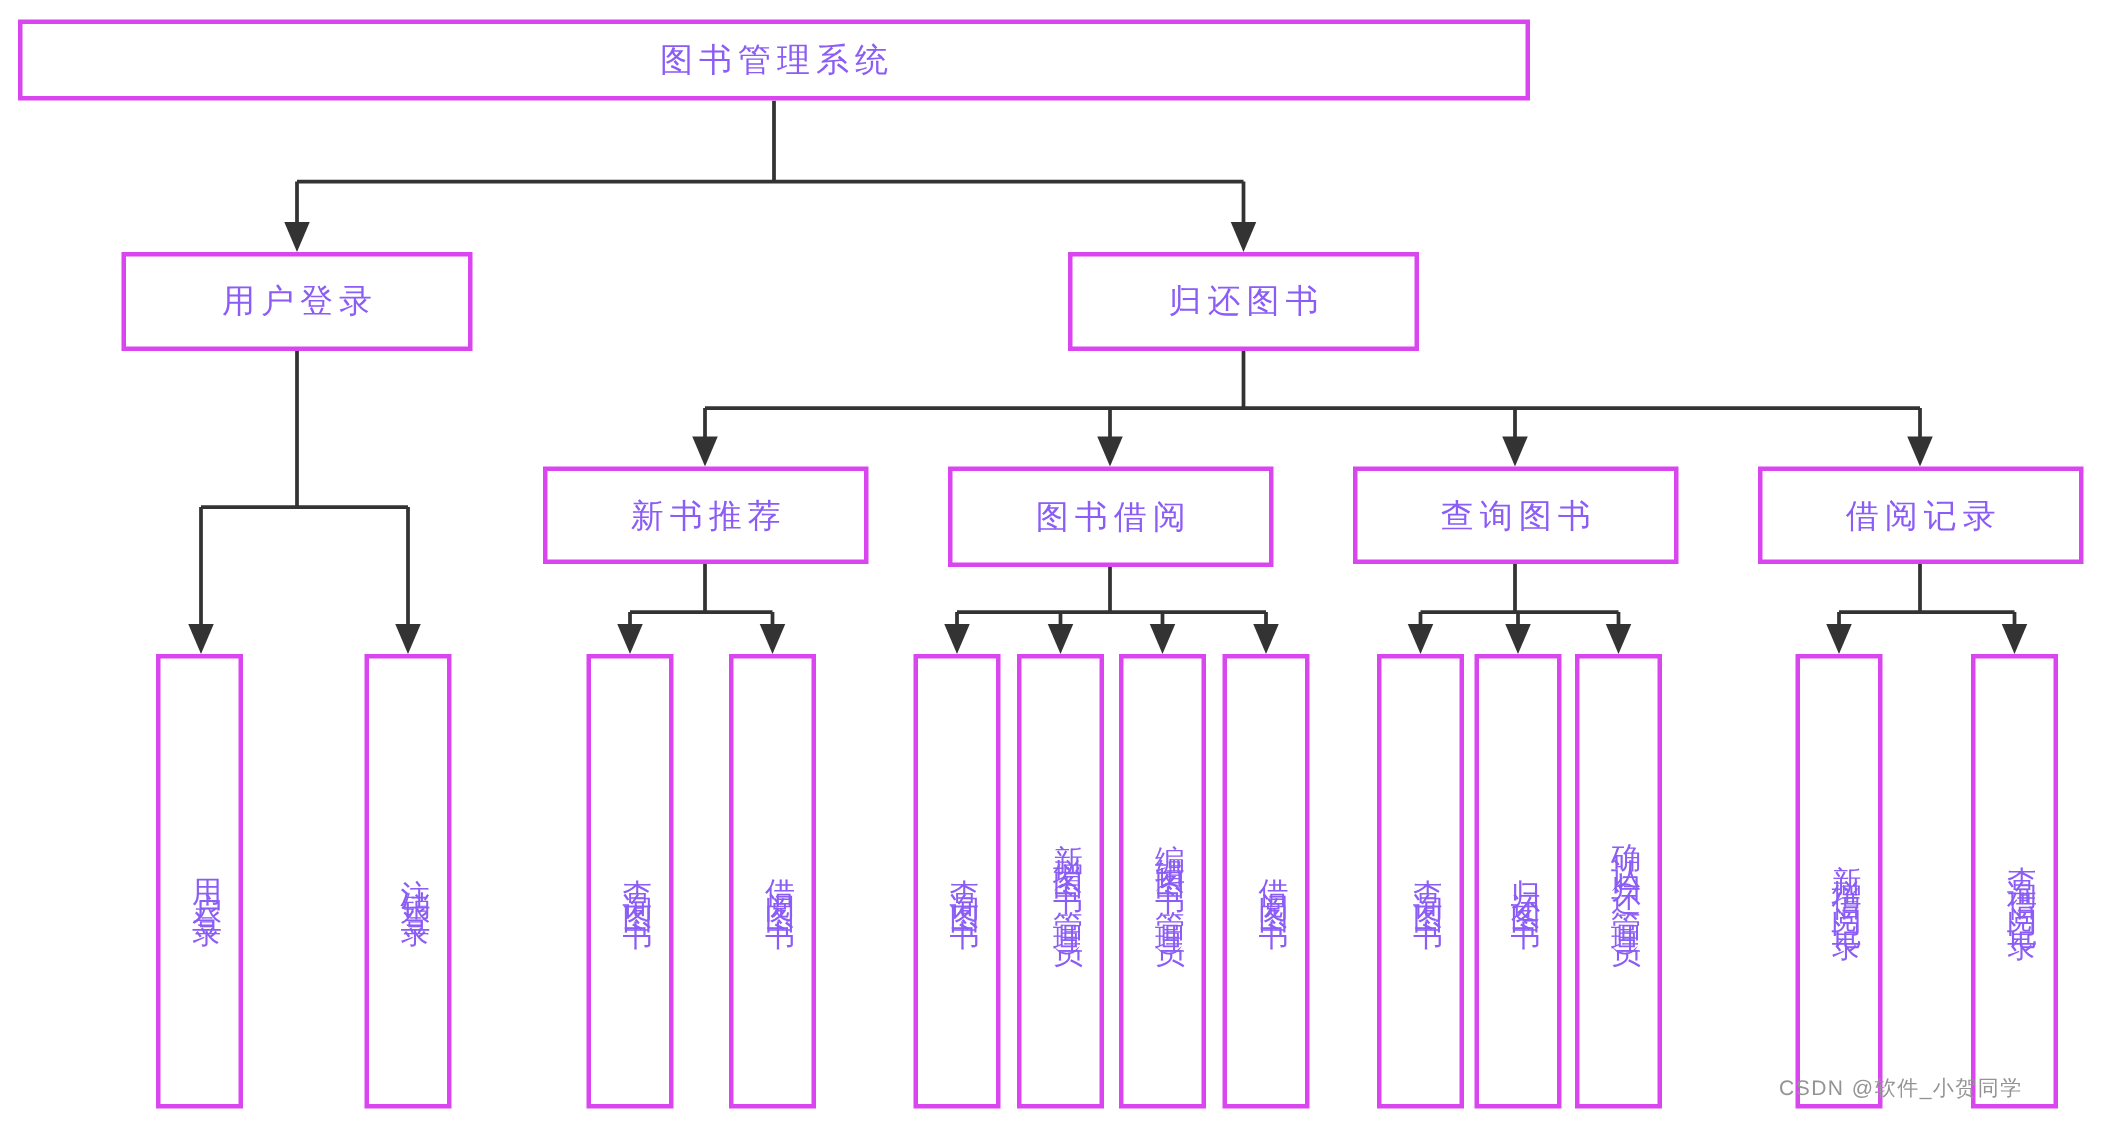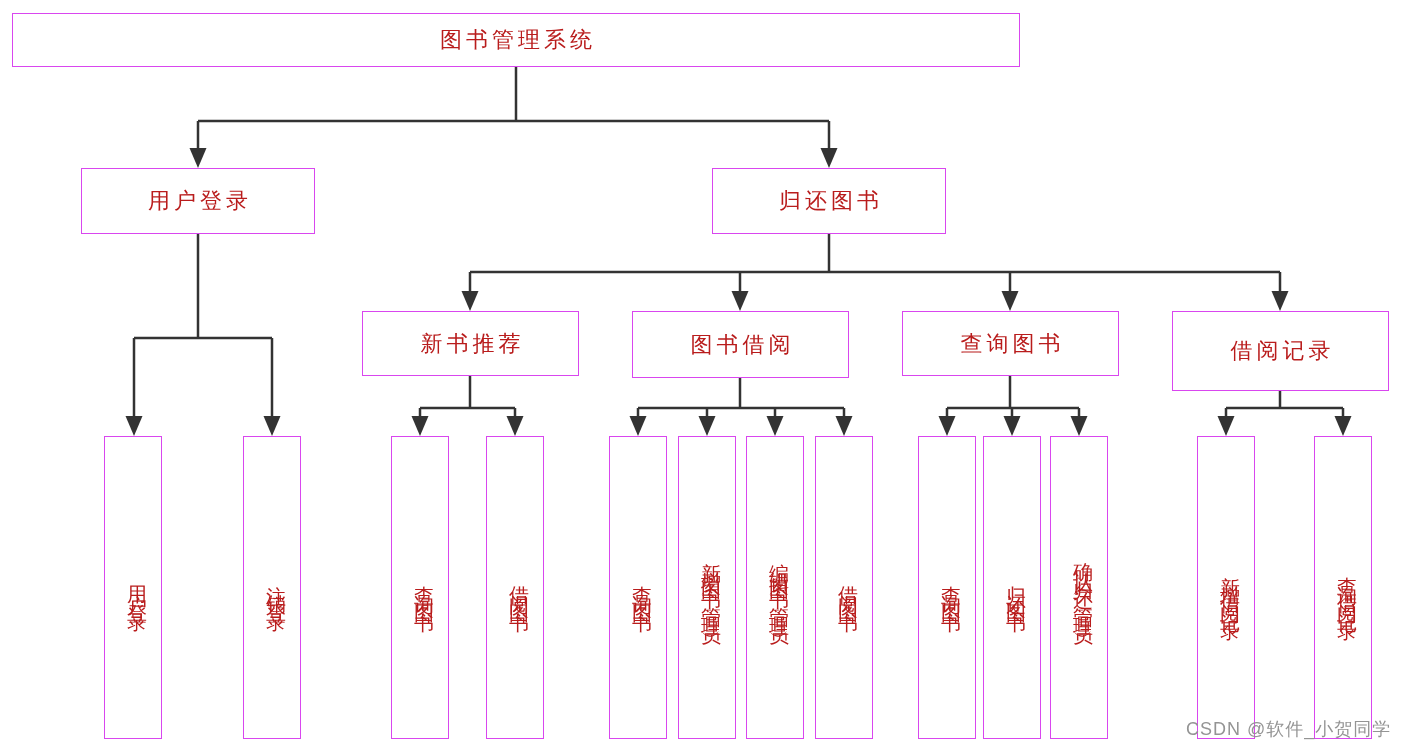--- a/index.html
+++ b/index.html
@@ -18,26 +18,26 @@
   .wires {
     position: absolute;
     left: 0; top: 0;
     width: 1405px; height: 747px;
     z-index: 1;
   }
   .node {
     position: absolute;
     box-sizing: border-box;
     background: #ffffff;
-    border: 1px solid #d946ef;
+    border: 3px solid #d946ef;
     display: flex;
     align-items: center;
     justify-content: center;
     z-index: 2;
-    color: #b91c1c;
+    color: #8b5cf6;
   }
   .node-h {
     font-size: 22px;
     letter-spacing: 4px;
     font-weight: 500;
     line-height: 1;
     text-indent: 4px; 
   }
   .leaf {
     top: 436px;
@@ -51,21 +51,21 @@
     letter-spacing: 9px;
     font-weight: 500;
     line-height: 1;
     padding-block-start: 9px; 
   }
   .watermark {
     position: absolute;
     left: 1186px;
     top: 717px;
     z-index: 4;
-    font-size: 18px;
+    font-size: 14px;
     color: #949494;
     letter-spacing: 1px;
     white-space: nowrap;
   }
 </style>
 </head>
 <body>
 
 <div class="stage">
 
@@ -139,21 +139,21 @@
   </svg>
 
   <div class="node node-h" style="left:12px; top:13px; width:1008px; height:54px;">图书管理系统</div>
 
   <div class="node node-h" style="left:81px; top:168px; width:234px; height:66px;">用户登录</div>
   <div class="node node-h" style="left:712px; top:168px; width:234px; height:66px;">归还图书</div>
 
   <div class="node node-h" style="left:362px; top:311px; width:217px; height:65px;">新书推荐</div>
   <div class="node node-h" style="left:632px; top:311px; width:217px; height:67px;">图书借阅</div>
   <div class="node node-h" style="left:902px; top:311px; width:217px; height:65px;">查询图书</div>
-  <div class="node node-h" style="left:1172px; top:311px; width:217px; height:80px;">借阅记录</div>
+  <div class="node node-h" style="left:1172px; top:311px; width:217px; height:65px;">借阅记录</div>
 
   <div class="node leaf" style="left:104px;">
     <span class="vtext">用户登录</span>
   </div>
   <div class="node leaf" style="left:243px;">
     <span class="vtext">注销登录</span>
   </div>
 
   <div class="node leaf" style="left:391px;">
     <span class="vtext">查询图书</span>

